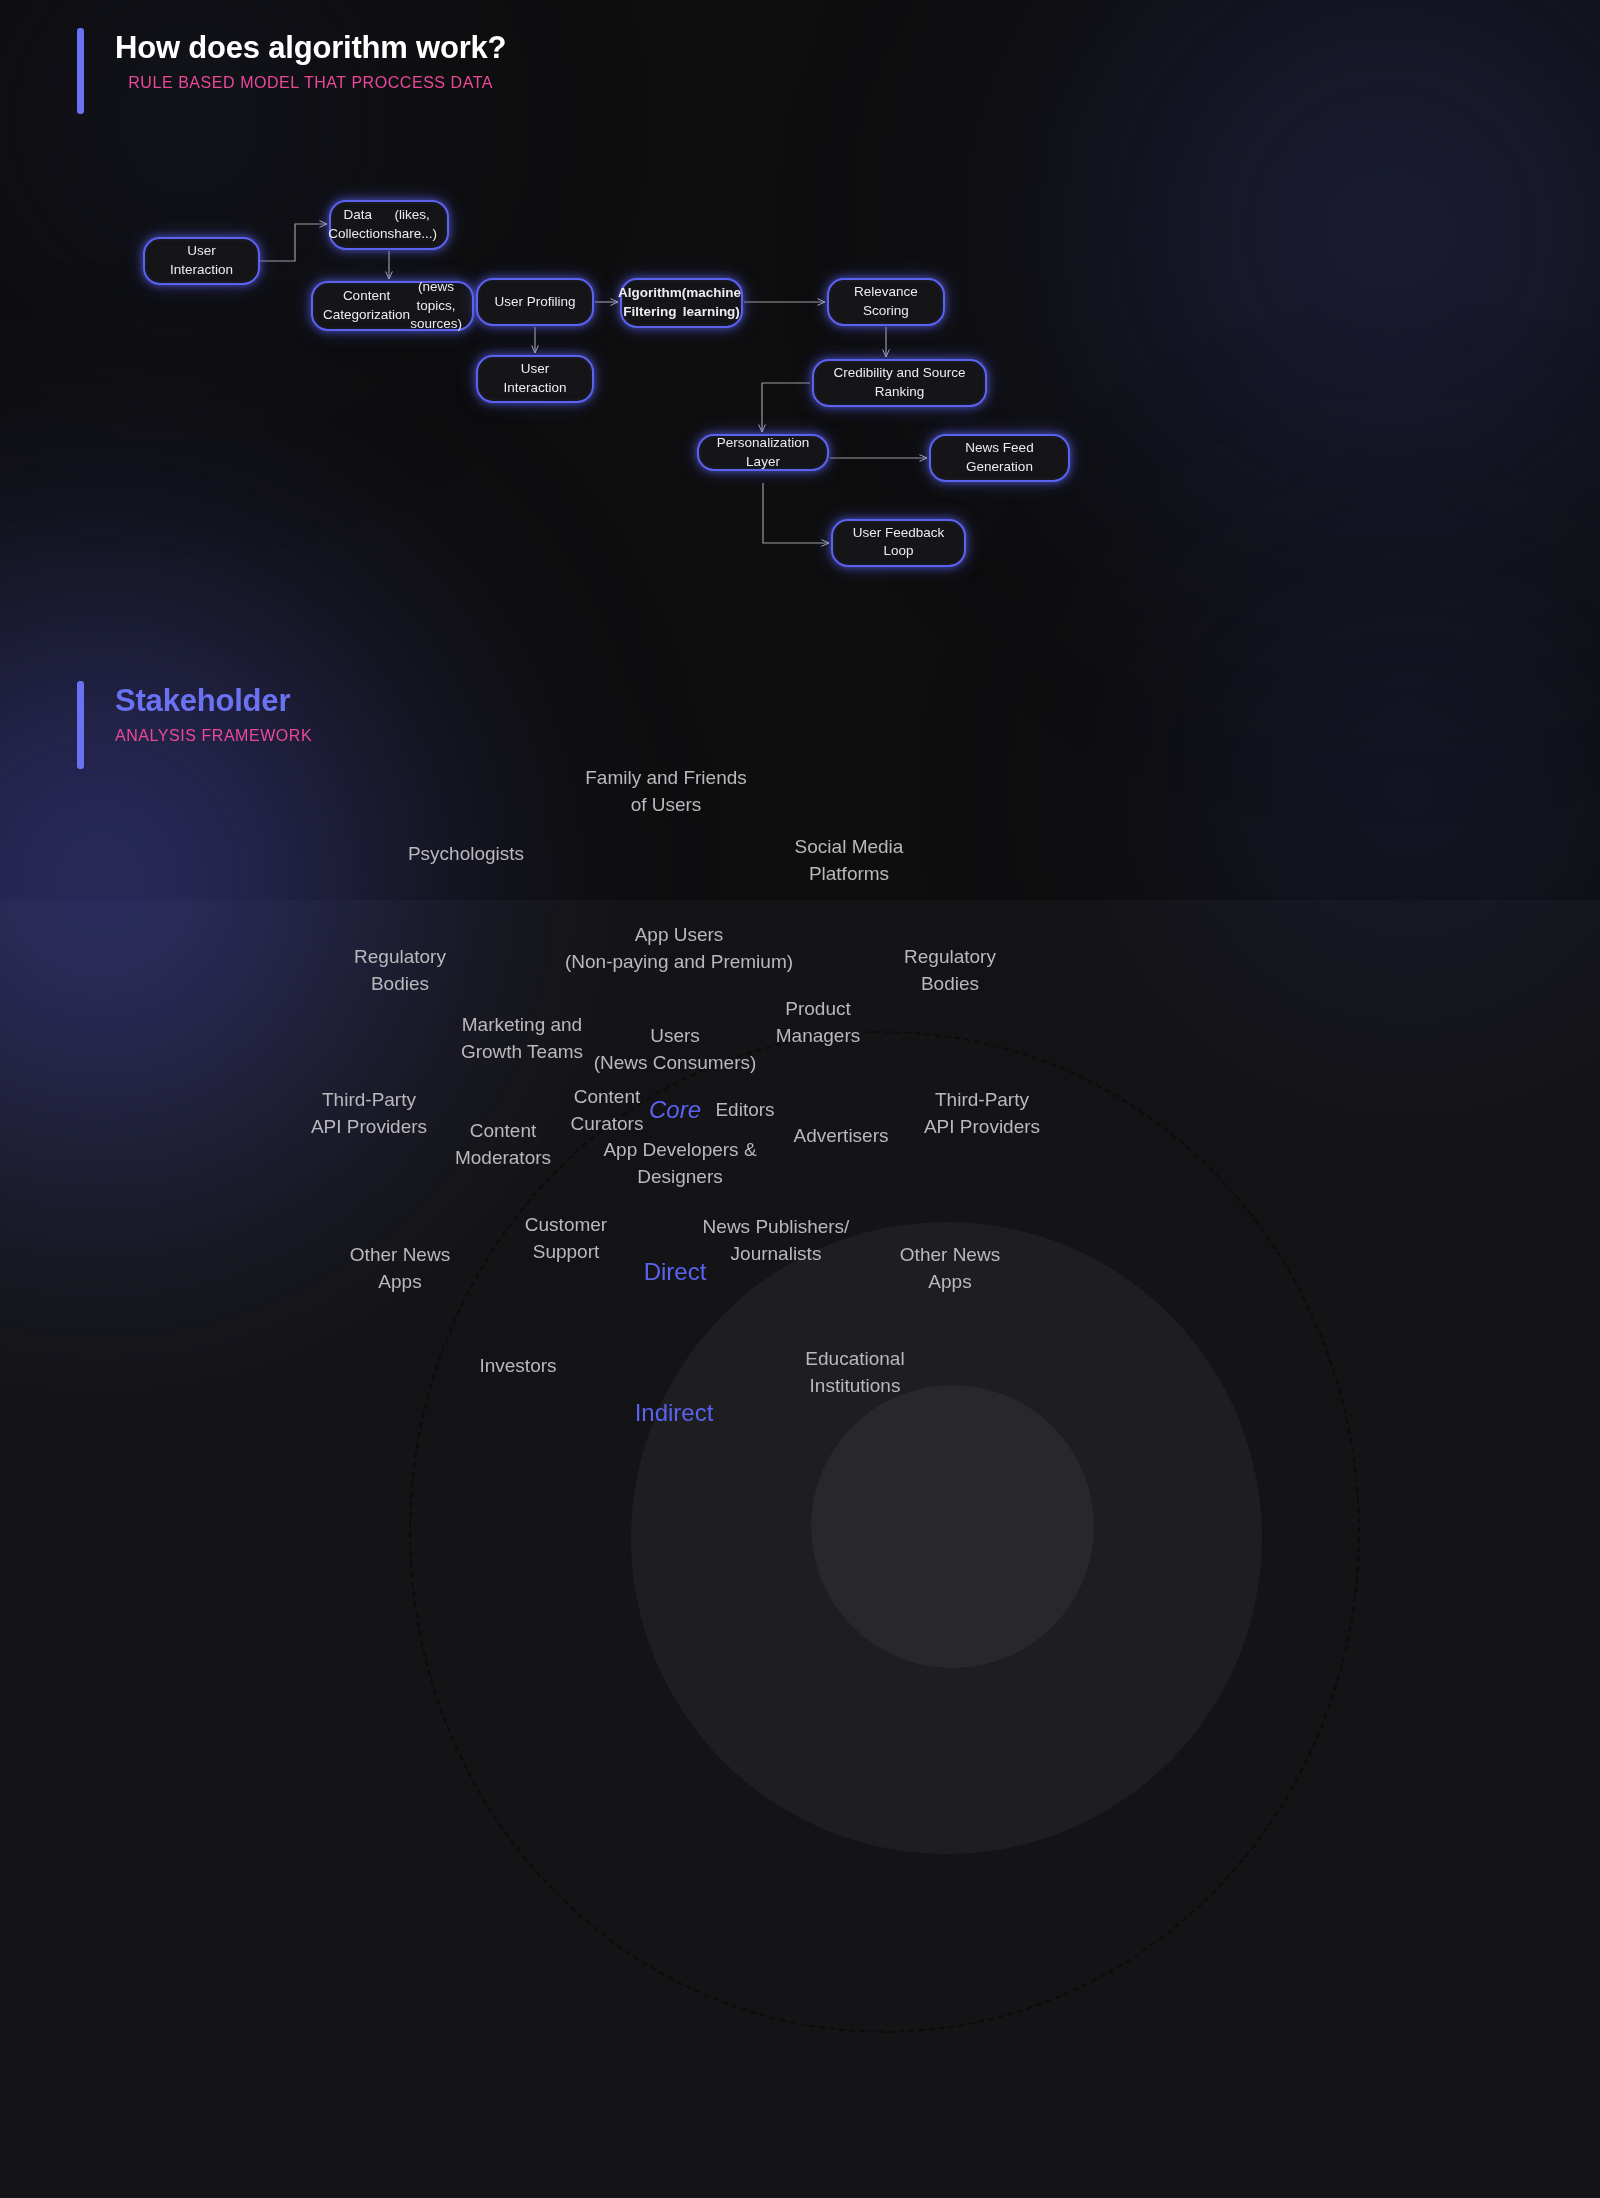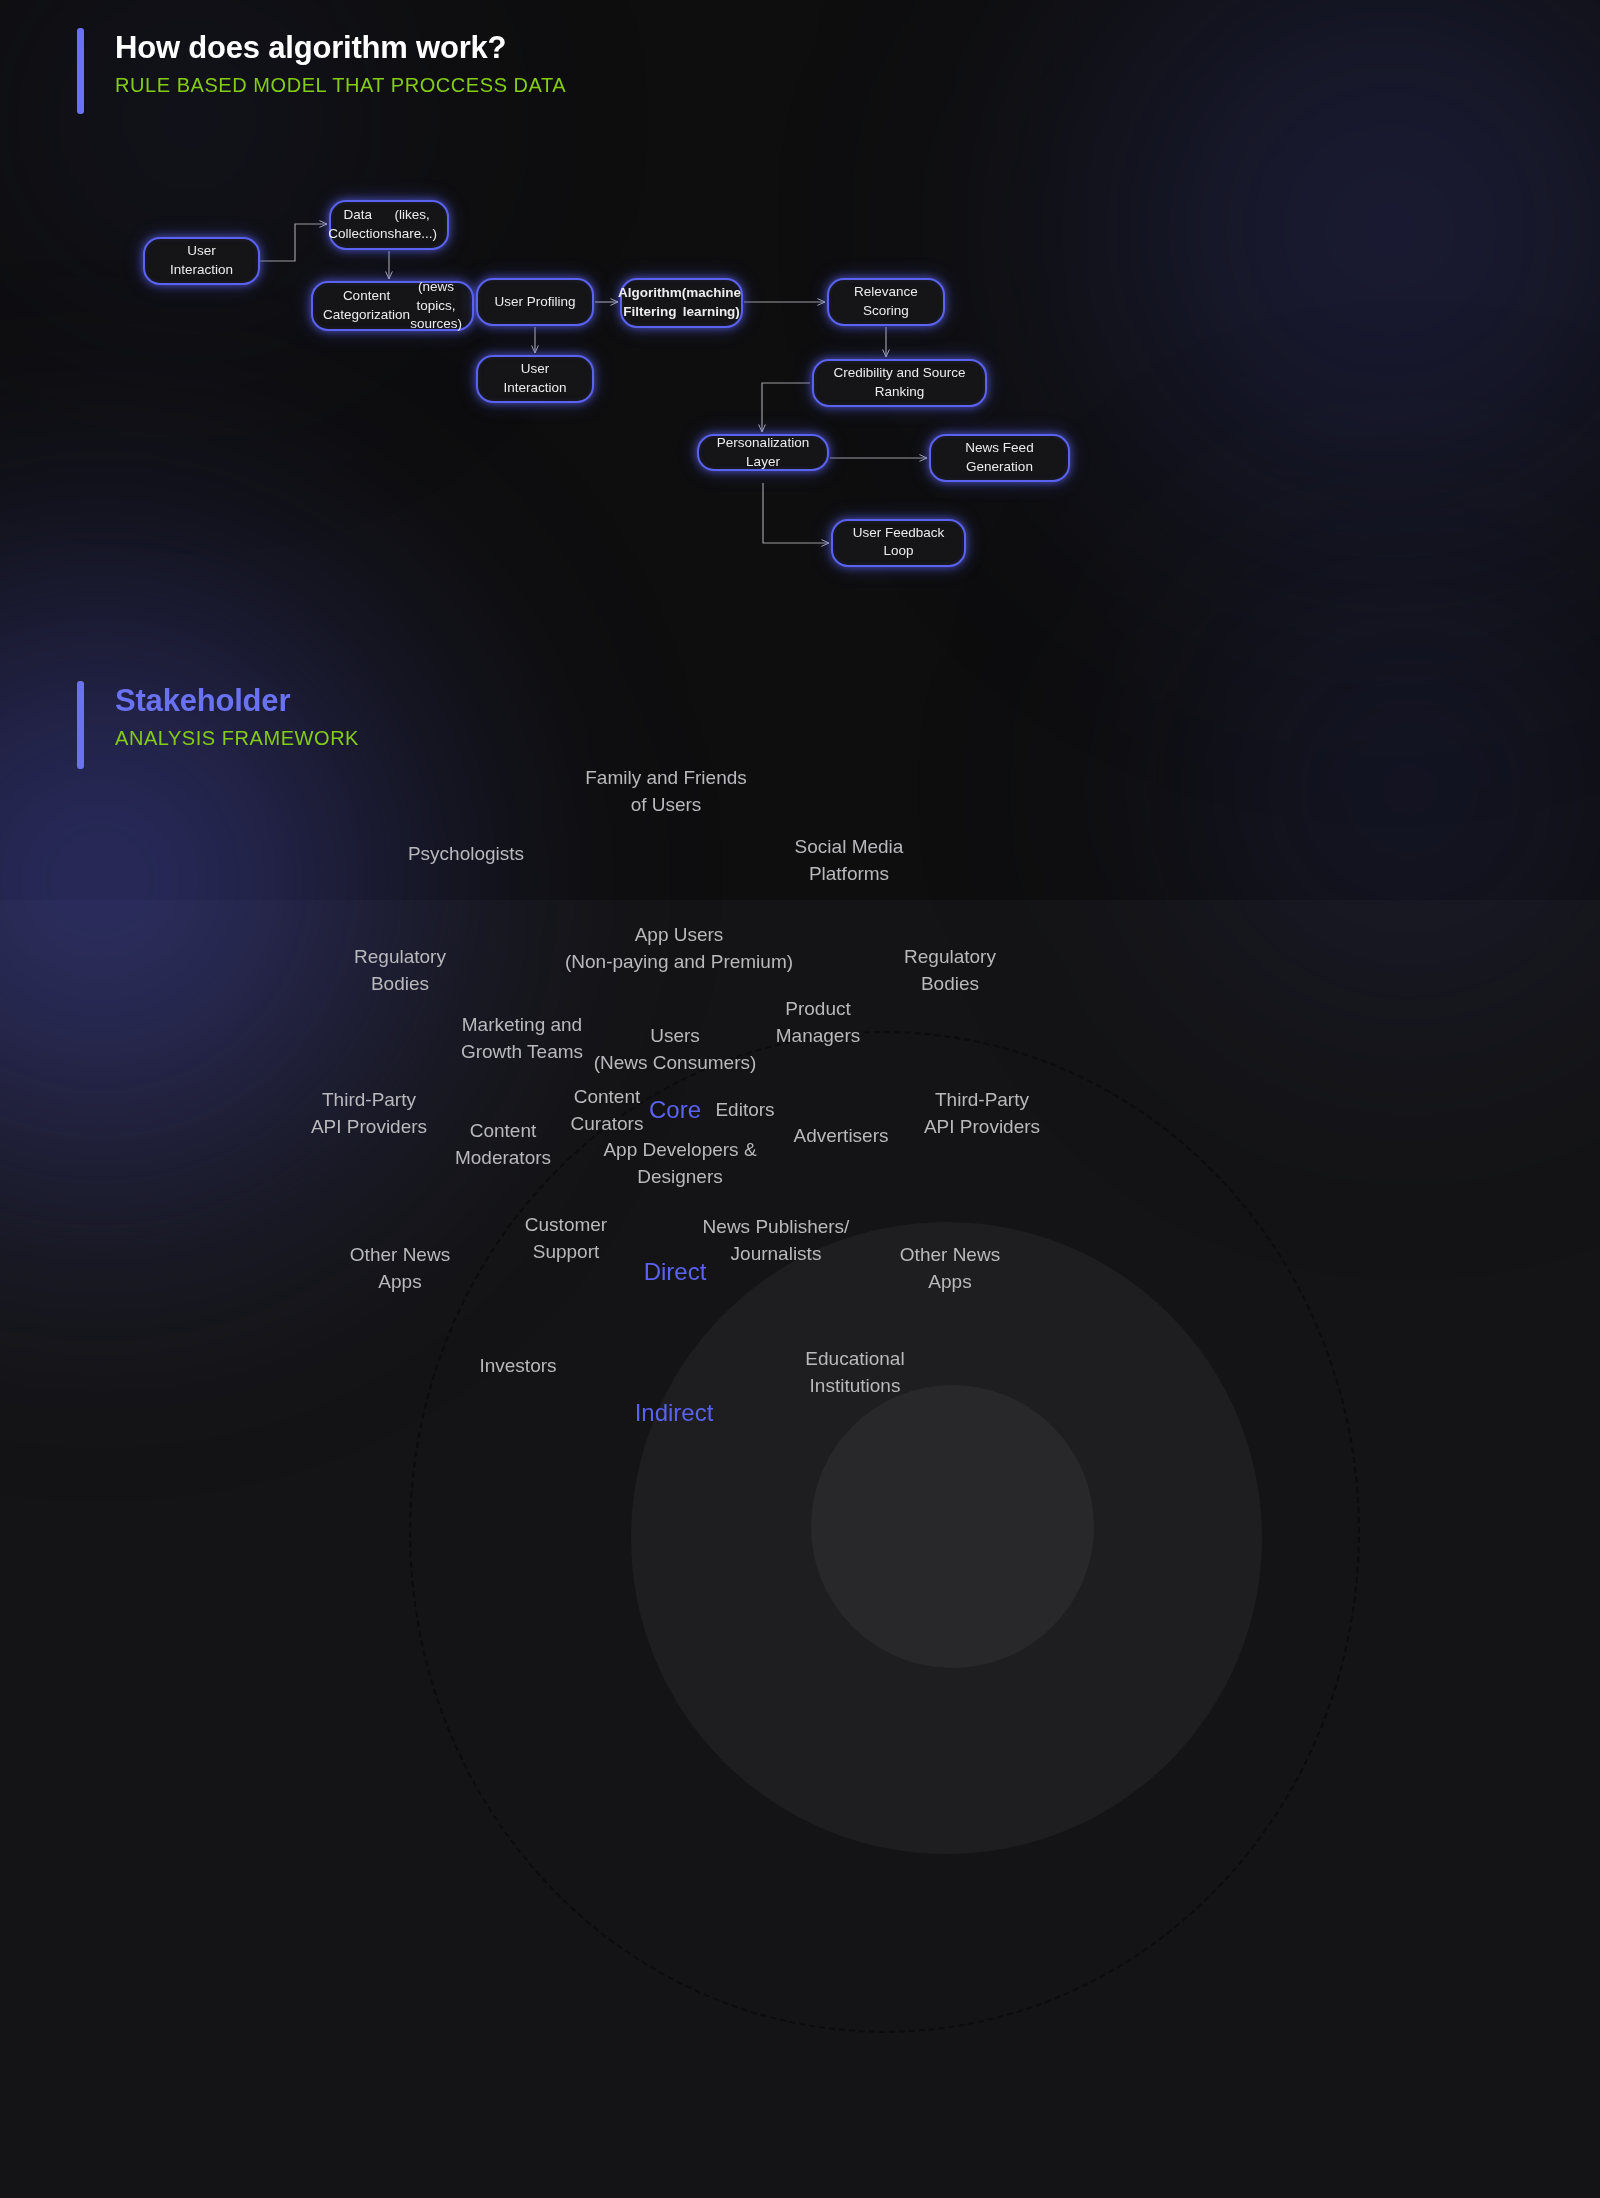--- a/index.html
+++ b/index.html
@@ -63,24 +63,25 @@
     margin-right: 31px;
   }
   .header-text { padding-top: 2px; }
   .header-title {
     font-size: 31px;
     font-weight: bold;
     letter-spacing: -0.2px;
     line-height: 1.15;
   }
   .header-sub {
-    font-size: 20px;
+    font-size: 16px;
     letter-spacing: 0.55px;
-    color: #84cc16;
+    color: #ec4899;
     margin-top: 8px;
+    text-align: center;
   }
 
   #hdr-algorithm { left: 77px; top: 28px; height: 86px; }
   #hdr-algorithm .accent-bar { height: 86px; }
   #hdr-stakeholder { left: 77px; top: 681px; height: 88px; }
   #hdr-stakeholder .accent-bar { height: 88px; }
   #hdr-stakeholder .header-title { color: #6a72f2; font-size: 31px; }
 
   
   #flowchart {
@@ -283,16 +284,16 @@
 Support</div>
     <div class="lbl" style="left: 776px; top: 481px;">News Publishers/
 Journalists</div>
     <div class="lbl" style="left: 675px; top: 290px;">Users
 (News Consumers)</div>
     <div class="lbl" style="left: 607px; top: 351px;">Content
 Curators</div>
     <div class="lbl" style="left: 745px; top: 350px;">Editors</div>
     <div class="lbl" style="left: 680px; top: 404px;">App Developers &amp;
 Designers</div>
-    <div class="zone-lbl" style="left: 675px; top: 350px;">Core</div>
+    <div class="zone-lbl" style="left: 675px; top: 350px; font-style: italic;">Core</div>
     <div class="zone-lbl" style="left: 675px; top: 512px;">Direct</div>
     <div class="zone-lbl" style="left: 674px; top: 653px;">Indirect</div>
   </div>
 
 </body></html>

